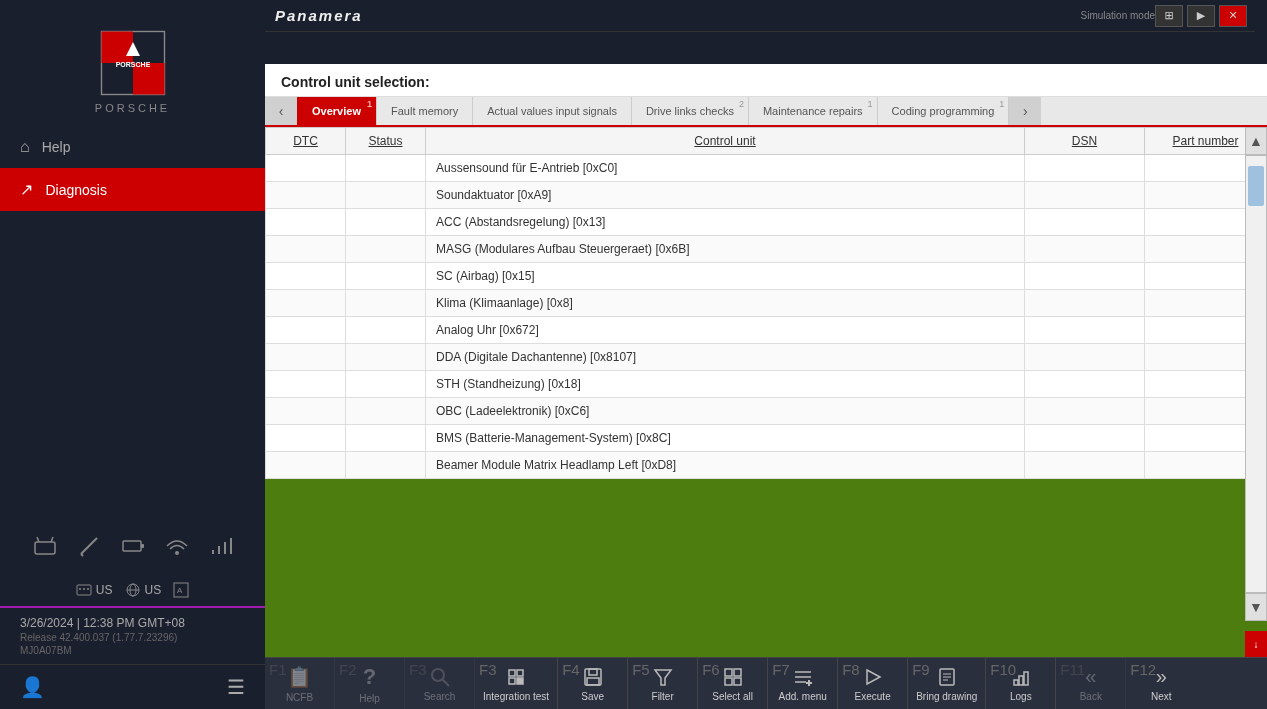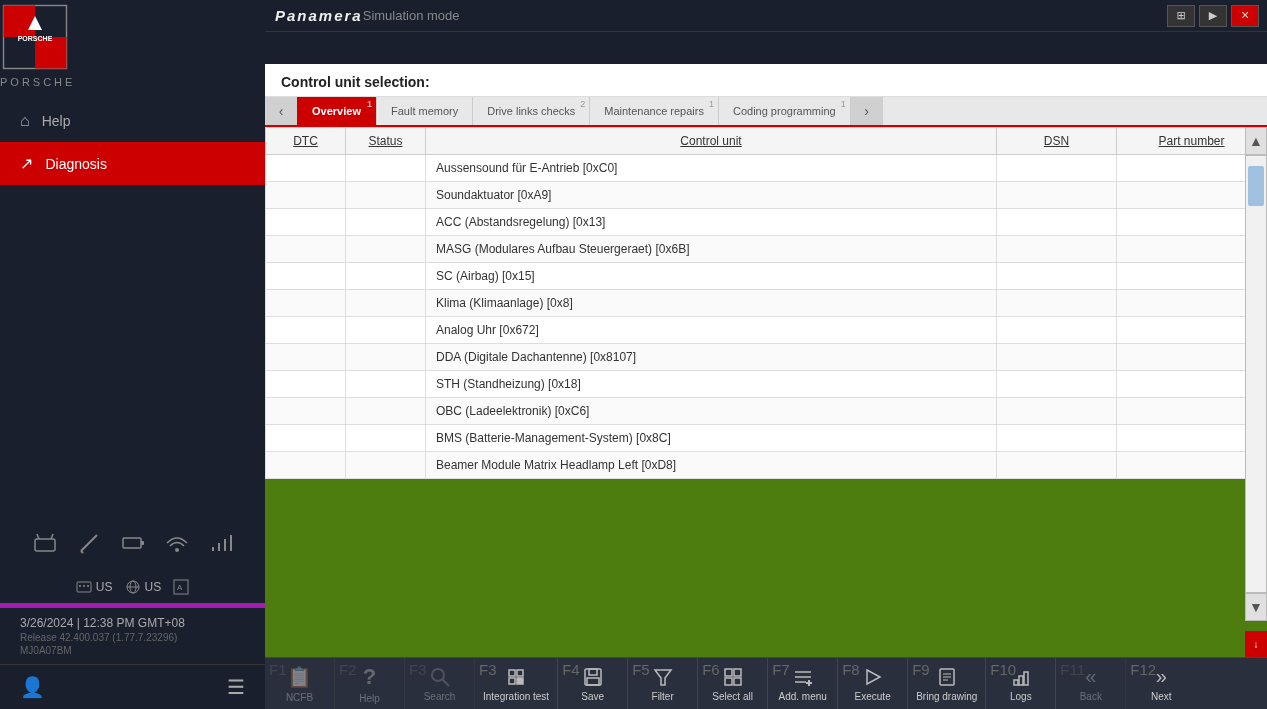--- a/index.html
+++ b/index.html
@@ -1,39 +1,39 @@
 <!DOCTYPE html>
 <html><head>
   <meta charset="utf-8">
   <style>
     * { box-sizing: border-box; margin: 0; padding: 0; }
     body { font-family: Arial, sans-serif; background: #1a1f2e; width: 1267px; height: 709px; overflow: hidden; position: relative; }
 
     
     .title-bar {
-      position: absolute; top: 0; left: 265px; right: 0; height: 32px;
+      position: absolute; top: 0; left: 265px; right: 12px; height: 32px;
       background: #1a1f2e; display: flex; align-items: center; justify-content: space-between;
       border-bottom: 1px solid #333;
     }
     .title-bar-brand { display: flex; align-items: center; padding-left: 10px; }
-    .title-bar-mode { color: #888; font-size: 13px; flex: 1; text-align: left; }
+    .title-bar-mode { color: #888; font-size: 10px; flex: 1; text-align: right; }
     .title-bar-controls { display: flex; gap: 4px; padding-right: 8px; }
     .title-btn {
       width: 28px; height: 22px; background: #333; border: 1px solid #555;
       color: #ccc; font-size: 11px; cursor: pointer; display: flex; align-items: center; justify-content: center;
     }
     .title-btn.close-btn { background: #c00; }
 
     
     .sidebar {
       position: absolute; top: 0; left: 0; width: 265px; height: 709px;
       background: #1a1f2e; display: flex; flex-direction: column;
     }
     .sidebar-logo {
-      display: flex; flex-direction: column; align-items: flex-start; padding: 2px 0 12px;
+      display: flex; flex-direction: column; align-items: center; padding: 12px 0 12px; margin-top: 16px;
     }
     .porsche-crest {
       width: 70px; height: 70px;
     }
     .porsche-wordmark { color: #888; font-size: 11px; letter-spacing: 3px; margin-top: 4px; }
 
     .nav-item {
       display: flex; align-items: center; padding: 12px 20px; cursor: pointer; color: #aaa; font-size: 14px;
     }
     .nav-item.active { background: #c00; color: #fff; }
@@ -48,21 +48,21 @@
       width: 36px; height: 36px; display: flex; align-items: center; justify-content: center;
       color: #888; font-size: 18px; cursor: pointer;
     }
 
     .sidebar-locale {
       display: flex; gap: 12px; padding: 8px 20px; justify-content: center;
     }
     .locale-item { display: flex; align-items: center; gap: 4px; color: #aaa; font-size: 12px; cursor: pointer; }
 
     .sidebar-datetime {
-      padding: 8px 20px; color: #aaa; font-size: 11px; border-top: 5px solid #a21caf;
+      padding: 8px 20px; color: #aaa; font-size: 11px; border-top: 2px solid #a21caf;
     }
     .sidebar-datetime .dt-main { font-size: 12px; }
     .sidebar-datetime .dt-release { font-size: 10px; color: #666; margin-top: 2px; }
 
     .sidebar-footer {
       display: flex; align-items: center; justify-content: space-between;
       padding: 10px 20px; border-top: 1px solid #333;
     }
     .sidebar-footer .user-icon { color: #aaa; font-size: 20px; cursor: pointer; }
     .sidebar-footer .menu-icon { color: #aaa; font-size: 20px; cursor: pointer; }
@@ -117,21 +117,21 @@
     tbody tr td {
       border: 1px solid #ddd; padding: 6px 10px; color: #333;
     }
     tbody tr:nth-child(even) td { background: #fafafa; }
     tbody tr:nth-child(odd) td { background: #fff; }
 
     .col-dtc { width: 80px; }
     .col-status { width: 80px; }
     .col-unit { flex: 1; }
     .col-dsn { width: 120px; }
-    .col-part { width: 150px; }
+    .col-part { width: 122px; }
 
     
     .scroll-up, .scroll-down {
       position: absolute; right: 0; width: 22px; height: 28px;
       background: #e0e0e0; border: 1px solid #bbb; display: flex;
       align-items: center; justify-content: center; cursor: pointer;
       color: #555; font-size: 14px;
     }
     .scroll-up { top: 0; }
     .scroll-down { bottom: 36px; }
@@ -299,20 +299,23 @@
   </div>
 
   <div class="tabs-bar">
     <button class="tab-prev">‹</button>
     <div class="tab-item active">
       <span class="tab-num">1</span>
       <span>Overview</span>
     </div>
     <div class="tab-item">
       <span>Fault memory</span>
+    </div>
+    <div class="tab-item">
+      <span>Actual values input signals</span>
     </div>
     <div class="tab-item">
       <span class="tab-num">2</span>
       <span>Drive links checks</span>
     </div>
     <div class="tab-item">
       <span class="tab-num">1</span>
       <span>Maintenance repairs</span>
     </div>
     <div class="tab-item">

